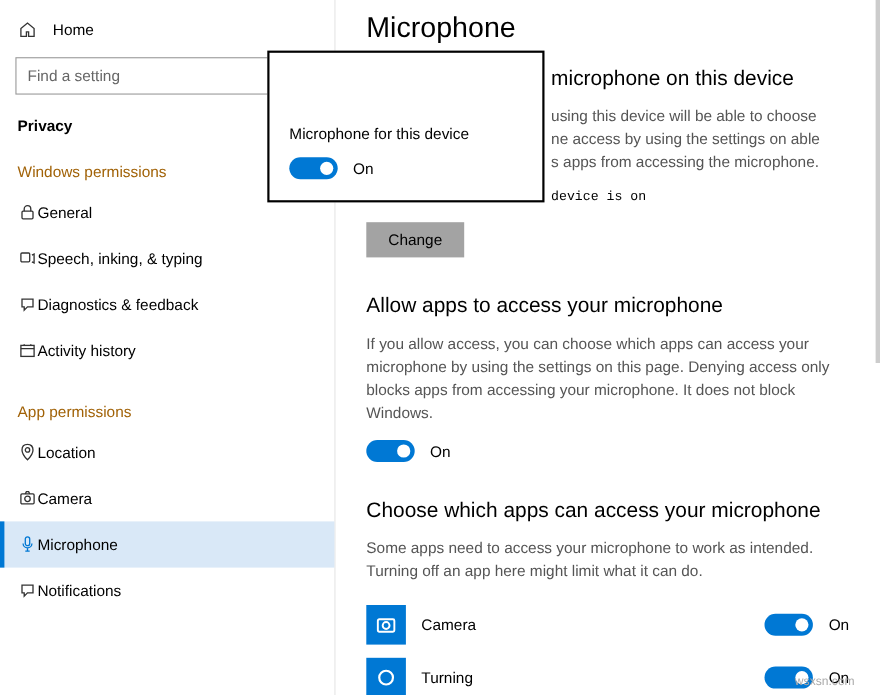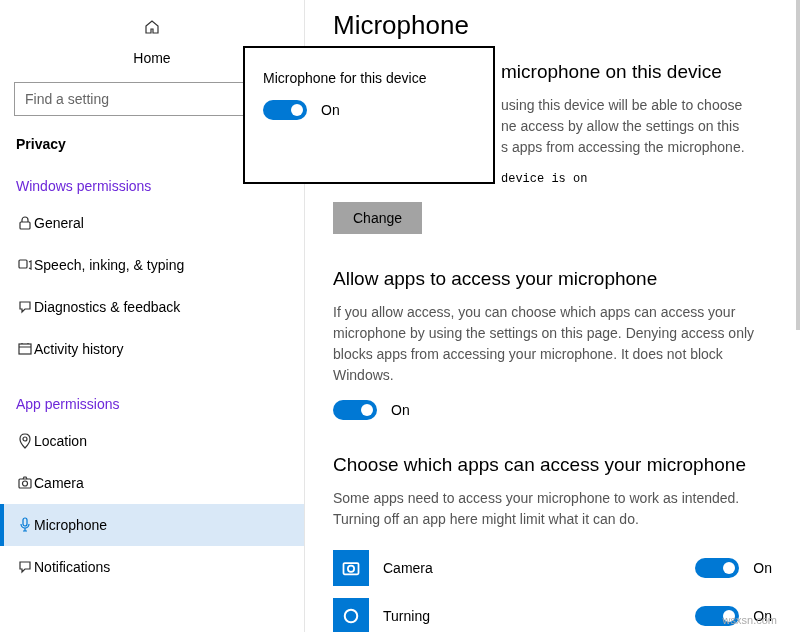--- a/index.html
+++ b/index.html
@@ -1,22 +1,22 @@
 <!DOCTYPE html>
 <html><head>
 <meta charset="utf-8">
 <style>
   * { margin: 0; padding: 0; box-sizing: border-box; font-family: "Segoe UI", sans-serif; }
   body { width: 800px; height: 632px; overflow: hidden; background: #fff; position: relative; }
   .layout { display: flex; height: 100%; }
   .sidebar { width: 305px; background: #fff; padding: 12px 0 0 0; border-right: 1px solid #e5e5e5; }
-  .home-row { display: flex; align-items: center; padding: 6px 16px; gap: 14px; cursor: pointer; font-size: 14px; flex-direction: column; }
+  .home-row { display: flex; align-items: center; padding: 6px 16px; gap: 14px; cursor: pointer; font-size: 14px; }
   .search-box { margin: 10px 14px 14px 14px; border: 1px solid #999; height: 34px; display: flex; align-items: center; padding: 0 10px; font-size: 14px; color: #666; background: #fff; }
   .category-label { font-weight: 600; font-size: 14px; padding: 6px 16px 18px 16px; }
-  .group-label { font-size: 14px; color: #6d28d9; padding: 8px 16px; }
+  .group-label { font-size: 14px; color: #a16207; padding: 8px 16px; }
   .nav-item { display: flex; align-items: center; padding: 12px 16px; font-size: 14px; cursor: pointer; position: relative; }
   .nav-item.active { background: #d9e8f7; }
   .nav-item.active::before { content: ""; position: absolute; left: 0; top: 0; bottom: 0; width: 4px; background: #0078d4; }
   .nav-icon { width: 18px; height: 18px; display: flex; align-items: center; justify-content: center; color: #333; }
   .main { flex: 1; padding: 10px 28px 0 28px; overflow: hidden; position: relative; }
   .page-title { font-size: 26px; font-weight: 400; margin-bottom: 20px; }
   .section-heading { font-size: 19px; font-weight: 400; margin-bottom: 12px; }
   .section-heading.partial { margin-left: 168px; }
   .desc { font-size: 14px; color: #555; line-height: 1.5; max-width: 440px; margin-bottom: 14px; }
   .desc.partial { margin-left: 168px; }
@@ -25,21 +25,21 @@
   .toggle-row { display: flex; align-items: center; gap: 14px; margin-bottom: 34px; }
   .toggle { width: 44px; height: 20px; border-radius: 10px; position: relative; cursor: pointer; }
   .toggle.on { background: #0078d4; }
   .toggle .knob { width: 12px; height: 12px; background: #fff; border-radius: 50%; position: absolute; top: 4px; }
   .toggle.on .knob { right: 4px; }
   .toggle-label { font-size: 14px; }
   .app-row { display: flex; align-items: center; padding: 6px 0; gap: 14px; }
   .app-icon { width: 36px; height: 36px; background: #0078d4; display: flex; align-items: center; justify-content: center; color: #fff; }
   .app-name { flex: 1; font-size: 14px; }
   .popup { position: absolute; left: 243px; top: 46px; width: 252px; height: 138px; background: #fff; border: 2px solid #000; padding: 22px 18px; z-index: 10; }
-  .popup-title { font-size: 14px; margin-bottom: 14px; }
+  .popup-title { font-size: 14px; margin-bottom: 14px; margin-top: 43px; }
   .watermark { position: absolute; right: 23px; bottom: 6px; font-size: 11px; color: #aaa; }
   .scroll-track { position: absolute; right: 0; top: 0; width: 4px; height: 330px; background: #ccc; }
 </style>
 </head>
 <body>
 
 <div class="layout">
   <div class="sidebar">
     <div class="home-row">
       <span class="nav-icon">
@@ -132,21 +132,21 @@
     </div>
   </div>
 
   <div class="main">
     <div class="scroll-track"></div>
     <div class="page-title">Microphone</div>
 
     <div class="section-heading partial">microphone on this device</div>
     <div class="desc partial">
       <span>using this device will be able to choose</span><br>
-      <span>ne access by allow the settings on this</span><br>
+      <span>ne access by using the settings on able</span><br>
       <span>s apps from accessing the microphone.</span>
     </div>
     <div class="status-line">device is on</div>
     <button class="change-btn">Change</button>
 
     <div class="section-heading">Allow apps to access your microphone</div>
     <div class="desc">If you allow access, you can choose which apps can access your microphone by using the settings on this page. Denying access only blocks apps from accessing your microphone. It does not block Windows.</div>
     <div class="toggle-row">
       <div class="toggle on">
           <div class="knob"></div>

